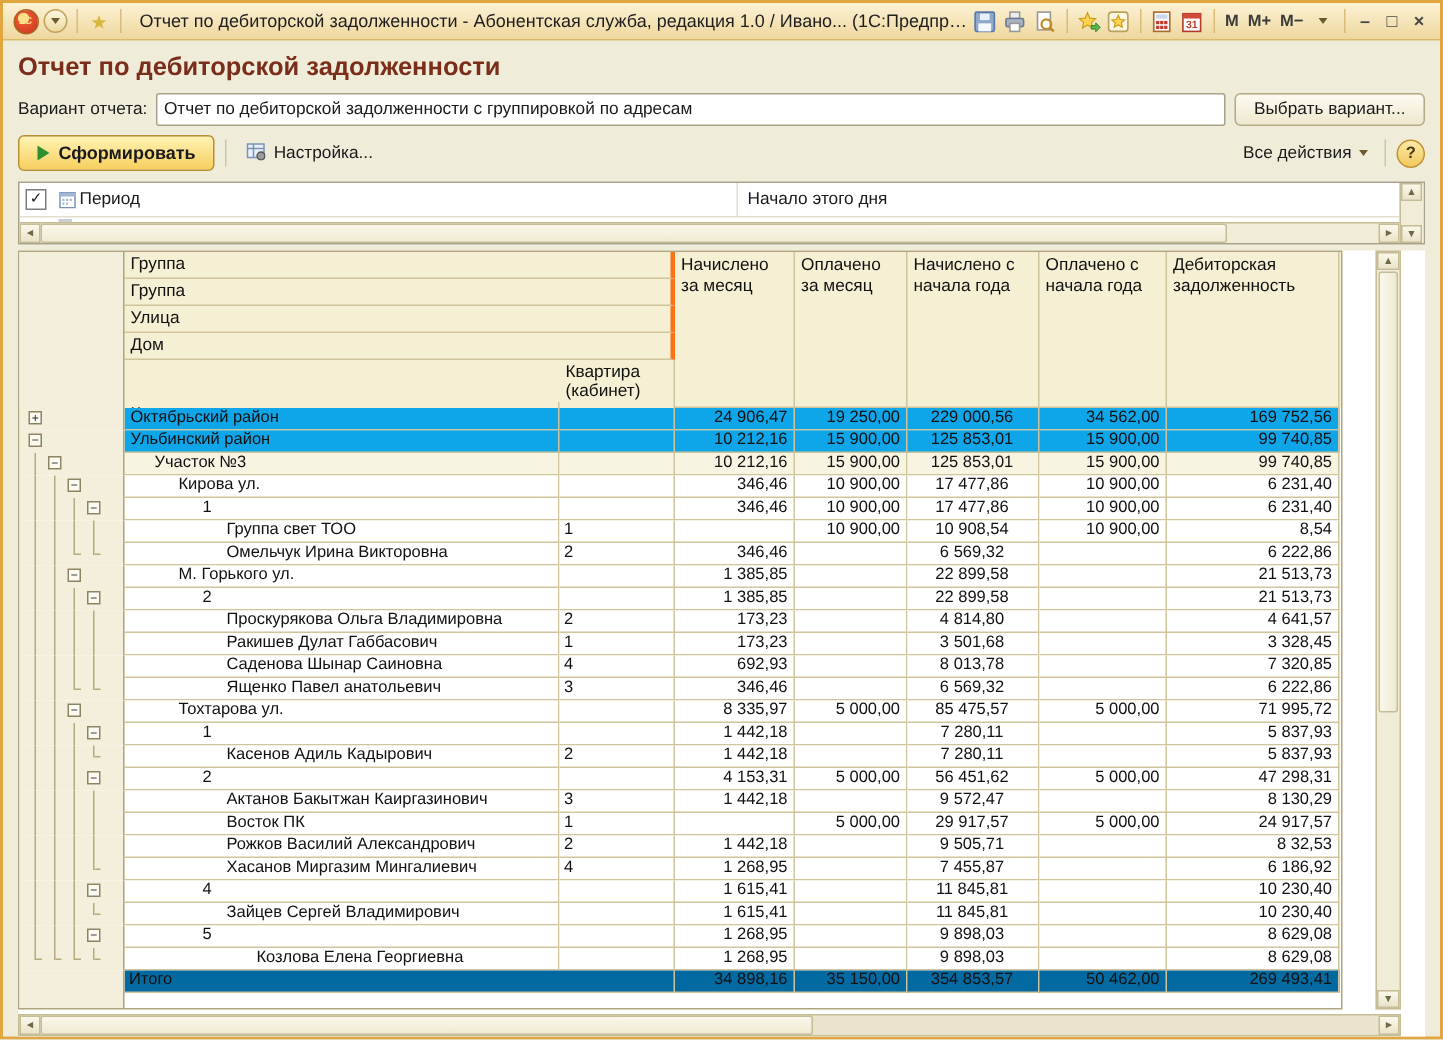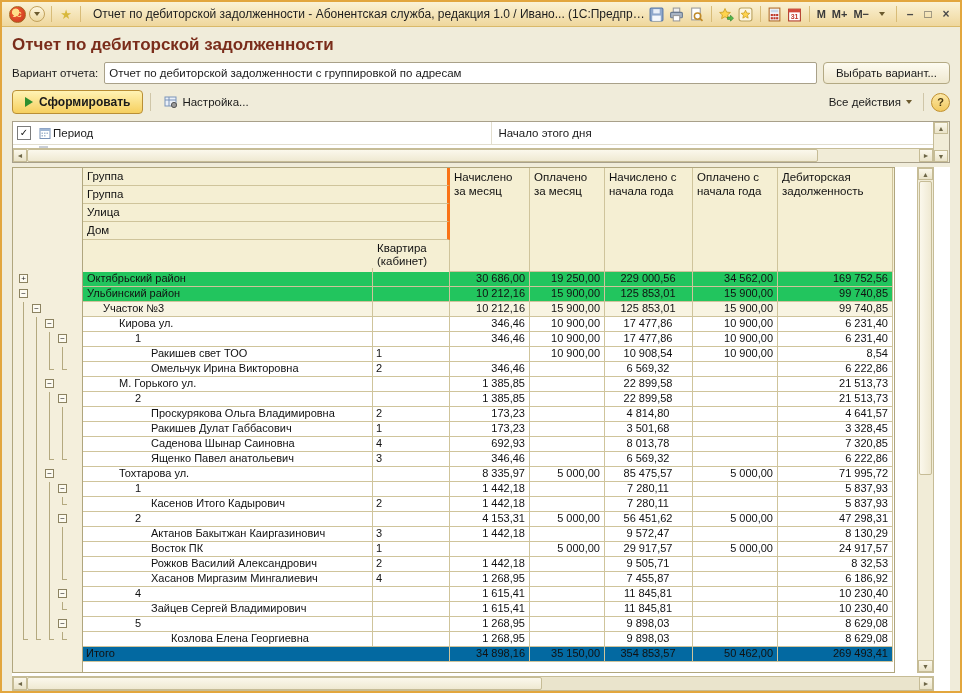--- a/index.html
+++ b/index.html
@@ -51,21 +51,21 @@
   .thead{display:flex;height:104px;background:#F5EFD3;}
   .gutter{width:70px;min-width:70px;position:relative;background:#F4EFDC;border-right:1px solid #B0A67E;box-sizing:border-box;}
   .cell{box-sizing:border-box;border-right:1px solid #CFC49B;border-bottom:1px solid #CFC49B;font-size:11px;line-height:13.5px;color:#111;padding:0 3px;white-space:nowrap;overflow:hidden;}
   .c-name{width:290px;}
   .c-kv{width:77px;}
   .cv0{width:80px;text-align:right;padding-right:4px;}
   .cv1{width:75px;text-align:right;padding-right:4px;}
   .cv2{width:88px;text-align:center;padding-right:4px;}
   .cv3{width:85px;text-align:right;padding-right:4px;}
   .cv4{width:115px;text-align:right;padding-right:4px;}
-  .bg-g1 .cell{background:#22c55e;}
+  .bg-g1 .cell{background:#0ea5e9;}
   .bg-g2 .cell{background:#F8F4E2;}
   .bg-w .cell{background:#FFFFFF;}
   .hleft{width:367px;display:flex;flex-direction:column;}
   .hrow{box-sizing:border-box;height:18px;border-right:3px solid #f97316;border-bottom:1px solid #CFC49B;font-size:11.5px;padding:2px 4px 0;color:#111;}
   .hsplit{height:32px;display:flex;padding:0;border:none;}
   .hc{box-sizing:border-box;width:290px;border-right:1px solid #CFC49B;font-size:11.5px;padding:2px 4px 0;margin-top:28px;}
   .hk{box-sizing:border-box;width:77px;border-right:1px solid #CFC49B;font-size:11.5px;padding:2px 4px 0;line-height:13px;}
   .hnum{box-sizing:border-box;border-right:1px solid #CFC49B;border-bottom:1px solid #CFC49B;font-size:11.5px;line-height:14px;padding:2px 4px 0;color:#111;}
   .hn0{width:80px;} .hn1{width:75px;} .hn2{width:88px;} .hn3{width:85px;} .hn4{width:115px;}
   .total .cell{background:#0369a1;}
@@ -262,21 +262,21 @@
           <div class="hnum hn3">Оплачено с начала года</div>
           <div class="hnum hn4">Дебиторская задолженность</div>
         </div>
         <div>
             <div class="trow bg-g1">
               <div class="gutter">
                 <span class="tbx" style="left: 6px;">+</span>
               </div>
               <div class="cell c-name" style="padding-left: 4px;">Октябрьский район</div>
               <div class="cell c-kv"></div>
-              <div class="cell cv0">30 686,00</div>
+              <div class="cell cv0">24 906,47</div>
               <div class="cell cv1">19 250,00</div>
               <div class="cell cv2">229 000,56</div>
               <div class="cell cv3">34 562,00</div>
               <div class="cell cv4">169 752,56</div>
             </div>
             <div class="trow bg-g1">
               <div class="gutter">
                 <span class="tbx" style="left: 6px;">−</span>
               </div>
               <div class="cell c-name" style="padding-left: 4px;">Ульбинский район</div>
@@ -329,21 +329,21 @@
               <div class="cell cv3">10 900,00</div>
               <div class="cell cv4">6 231,40</div>
             </div>
             <div class="trow bg-w">
               <div class="gutter">
                 <span class="tl" style="left: 10px;"></span>
                 <span class="tl" style="left: 23px;"></span>
                 <span class="tl" style="left: 36px;"></span>
                 <span class="tl" style="left: 49px;"></span>
               </div>
-              <div class="cell c-name" style="padding-left: 68px;">Ракишев свет ТОО</div>
+              <div class="cell c-name" style="padding-left: 68px;">Группа свет ТОО</div>
               <div class="cell c-kv">1</div>
               <div class="cell cv0"></div>
               <div class="cell cv1">10 900,00</div>
               <div class="cell cv2">10 908,54</div>
               <div class="cell cv3">10 900,00</div>
               <div class="cell cv4">8,54</div>
             </div>
             <div class="trow bg-w">
               <div class="gutter">
                 <span class="tl" style="left: 10px;"></span>
@@ -487,21 +487,21 @@
             </div>
             <div class="trow bg-w">
               <div class="gutter">
                 <span class="tl" style="left: 10px;"></span>
                 <span class="tl" style="left: 23px;"></span>
                 <span class="tl" style="left: 36px;"></span>
                 <span class="te" style="left: 49px;">
                   <i></i>
                 </span>
               </div>
-              <div class="cell c-name" style="padding-left: 68px;">Касенов Итого Кадырович</div>
+              <div class="cell c-name" style="padding-left: 68px;">Касенов Адиль Кадырович</div>
               <div class="cell c-kv">2</div>
               <div class="cell cv0">1 442,18</div>
               <div class="cell cv1"></div>
               <div class="cell cv2">7 280,11</div>
               <div class="cell cv3"></div>
               <div class="cell cv4">5 837,93</div>
             </div>
             <div class="trow bg-w">
               <div class="gutter">
                 <span class="tl" style="left: 10px;"></span>

